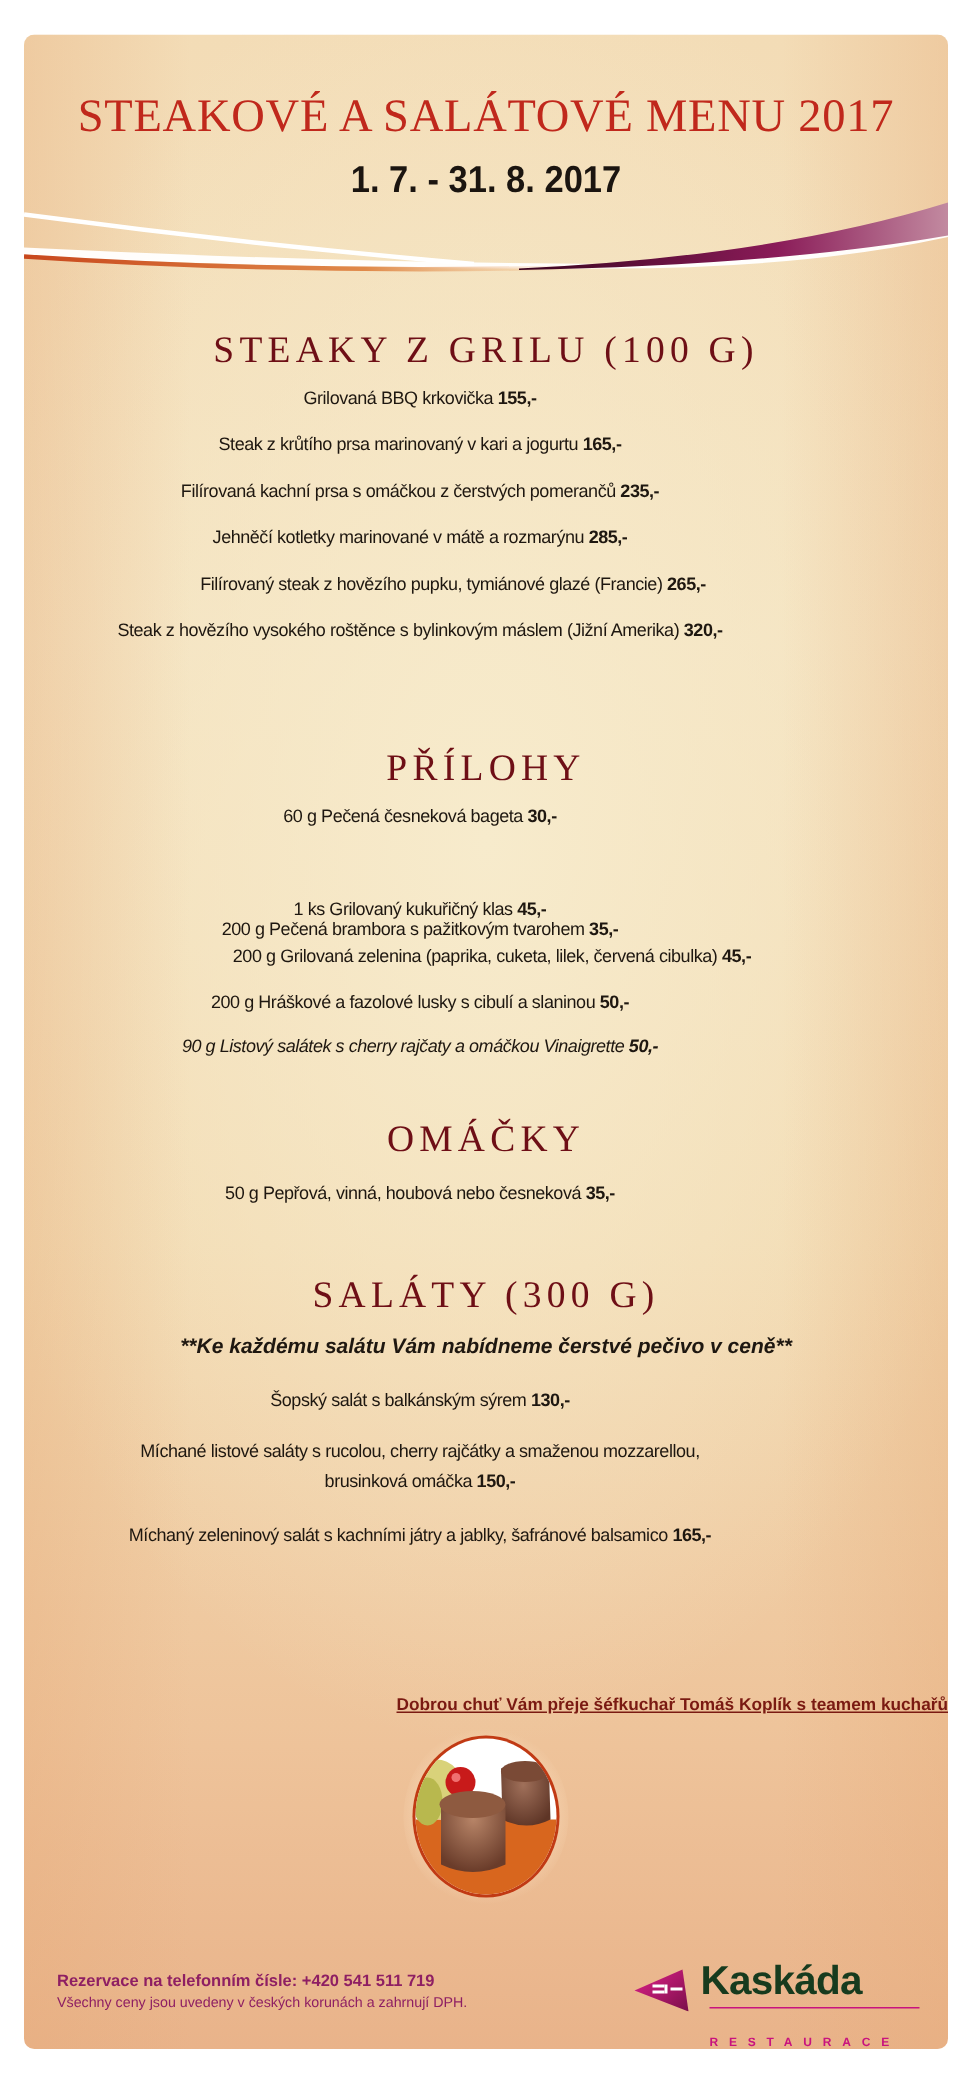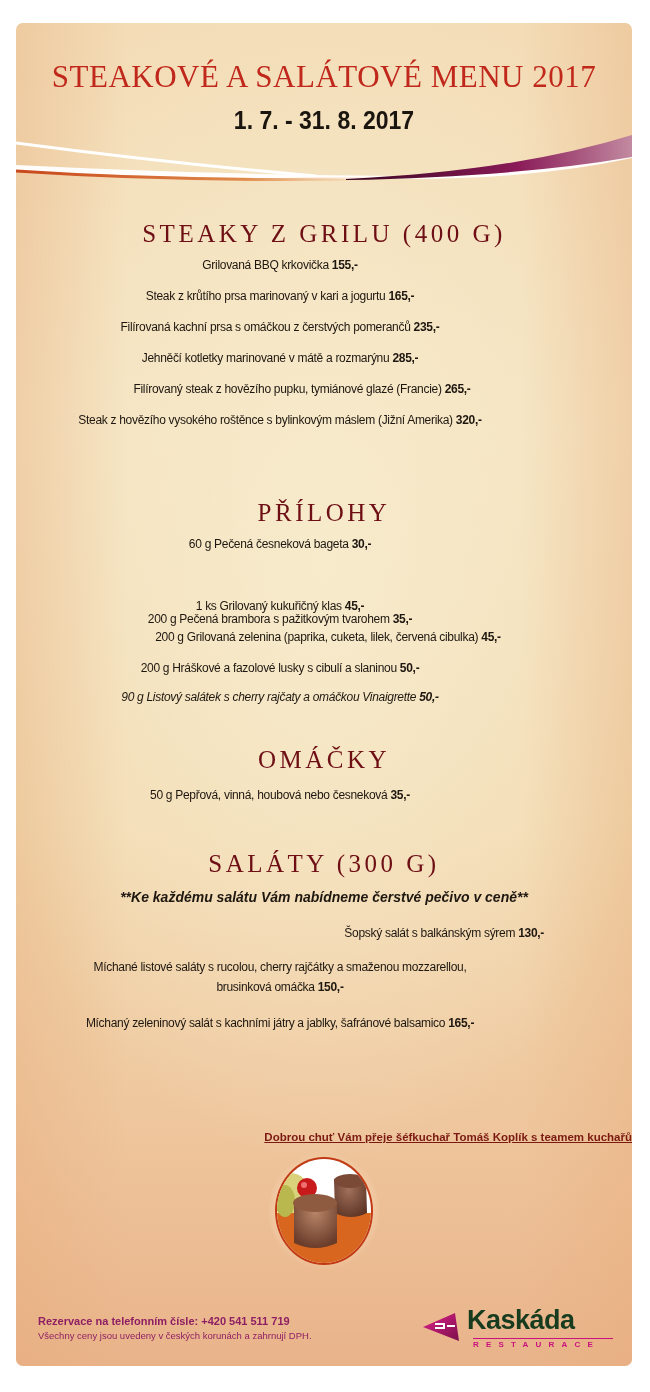--- a/index.html
+++ b/index.html
@@ -64,21 +64,21 @@
     position: absolute; left: 22px; top: 1307px;
     color: #8e1f63; font-size: 9.5px;
   }
   .logo { position: absolute; left: 405px; top: 1282px; width: 200px; height: 50px; }
   .logo-name {
     position: absolute; left: 46px; top: 0px;
     color: #173b1e; font-size: 27px; font-weight: bold; letter-spacing: -0.5px;
   }
   .logo-sub {
     position: absolute; left: 52px; top: 33px; width: 140px;
-    border-top: 1.5px solid #c8137e; padding-top: 1px;
+    border-top: 1.5px solid #c8137e; padding-top: 18px;
     color: #c8137e; font-size: 8px; font-weight: bold; letter-spacing: 7.2px;
   }
 </style>
 </head>
 <body>
 
 <div class="card">
 
   <svg class="swoosh" viewBox="0 0 616 90" preserveAspectRatio="none">
     <defs>
@@ -95,42 +95,42 @@
     </defs>
     <path d="M0 52 Q 200 62 390 63 Q 520 60 616 26 L 616 45 Q 520 66 390 66 Q 200 67 0 58 Z" fill="#ffffff" opacity="0.95"></path>
     <path d="M0 30 Q 150 50 300 63" stroke="#ffffff" stroke-width="3" fill="none"></path>
     <path d="M0 58 Q 180 70 380 65" stroke="url(#orangeLine)" stroke-width="3" fill="none"></path>
     <path d="M330 66 Q 500 58 616 22 L 616 44 Q 500 64 330 67 Z" fill="url(#purpleBand)"></path>
   </svg>
 
   <div class="title">STEAKOVÉ A SALÁTOVÉ MENU 2017</div>
   <div class="dates">1. 7. - 31. 8. 2017</div>
 
-  <div class="section-title" style="top:197px;">STEAKY Z GRILU (400 G)</div>
+  <div class="section-title" style="top:197px;">STEAKY Z GRILU (100 G)</div>
   <div class="item" style="top:232px;"><span>Grilovaná BBQ krkovička</span> <b>155,-</b></div>
   <div class="item" style="top:263px;"><span>Steak z krůtího prsa marinovaný v kari a jogurtu </span> <b>165,-</b></div>
   <div class="item" style="top:294px;"><span>Filírovaná kachní prsa s omáčkou z čerstvých pomerančů</span> <b>235,-</b></div>
   <div class="item" style="top:325px;"><span>Jehněčí kotletky marinované v mátě a rozmarýnu</span> <b>285,-</b></div>
   <div class="item" style="top:356px;padding-left:22px;"><span>Filírovaný steak z hovězího pupku, tymiánové glazé (Francie)</span> <b>265,-</b></div>
   <div class="item" style="top:387px;"><span>Steak z hovězího vysokého roštěnce s bylinkovým máslem (Jižní Amerika)</span> <b>320,-</b></div>
 
   <div class="section-title" style="top:476px;">PŘÍLOHY</div>
   <div class="item" style="top:511px;"><span>60 g Pečená česneková bageta</span> <b>30,-</b></div>
   <div class="item" style="top:542px;margin-top:44px;"><span>200 g Pečená brambora s pažitkovým tvarohem </span> <b>35,-</b></div>
   <div class="item" style="top:573px;"><span>1 ks Grilovaný kukuřičný klas</span> <b>45,-</b></div>
   <div class="item" style="top:604px;padding-left:48px;"><span>200 g Grilovaná zelenina (paprika, cuketa, lilek, červená cibulka)</span> <b>45,-</b></div>
   <div class="item" style="top:635px;"><span>200 g Hráškové a fazolové lusky s cibulí a slaninou </span> <b>50,-</b></div>
   <div class="item" style="top:664px;font-style:italic;"><span>90 g Listový salátek s cherry rajčaty a omáčkou Vinaigrette</span> <b>50,-</b></div>
 
   <div class="section-title" style="top:723px;">OMÁČKY</div>
   <div class="item" style="top:762px;"><span>50 g Pepřová, vinná, houbová nebo česneková</span> <b>35,-</b></div>
 
   <div class="section-title" style="top:827px;">SALÁTY (300 G)</div>
   <div class="note" style="top:866px;">**Ke každému salátu Vám nabídneme čerstvé pečivo v ceně**</div>
-  <div class="item" style="top:900px;text-align:right;"><span>Šopský salát s balkánským sýrem </span> <b>130,-</b></div>
+  <div class="item" style="top:900px;"><span>Šopský salát s balkánským sýrem </span> <b>130,-</b></div>
   <div class="item" style="top:934px;">
     <span>Míchané listové saláty s rucolou, cherry rajčátky a smaženou mozzarellou,</span><br>
     <span>brusinková omáčka </span> <b>150,-</b>
   </div>
   <div class="item" style="top:990px;"><span>Míchaný zeleninový salát s kachními játry a jablky, šafránové balsamico</span> <b>165,-</b></div>
 
   <div class="signature">Dobrou chuť Vám přeje šéfkuchař Tomáš Koplík s teamem kuchařů</div>
 
   <div class="dish">
     <svg width="110" height="120" viewBox="0 0 110 120">

